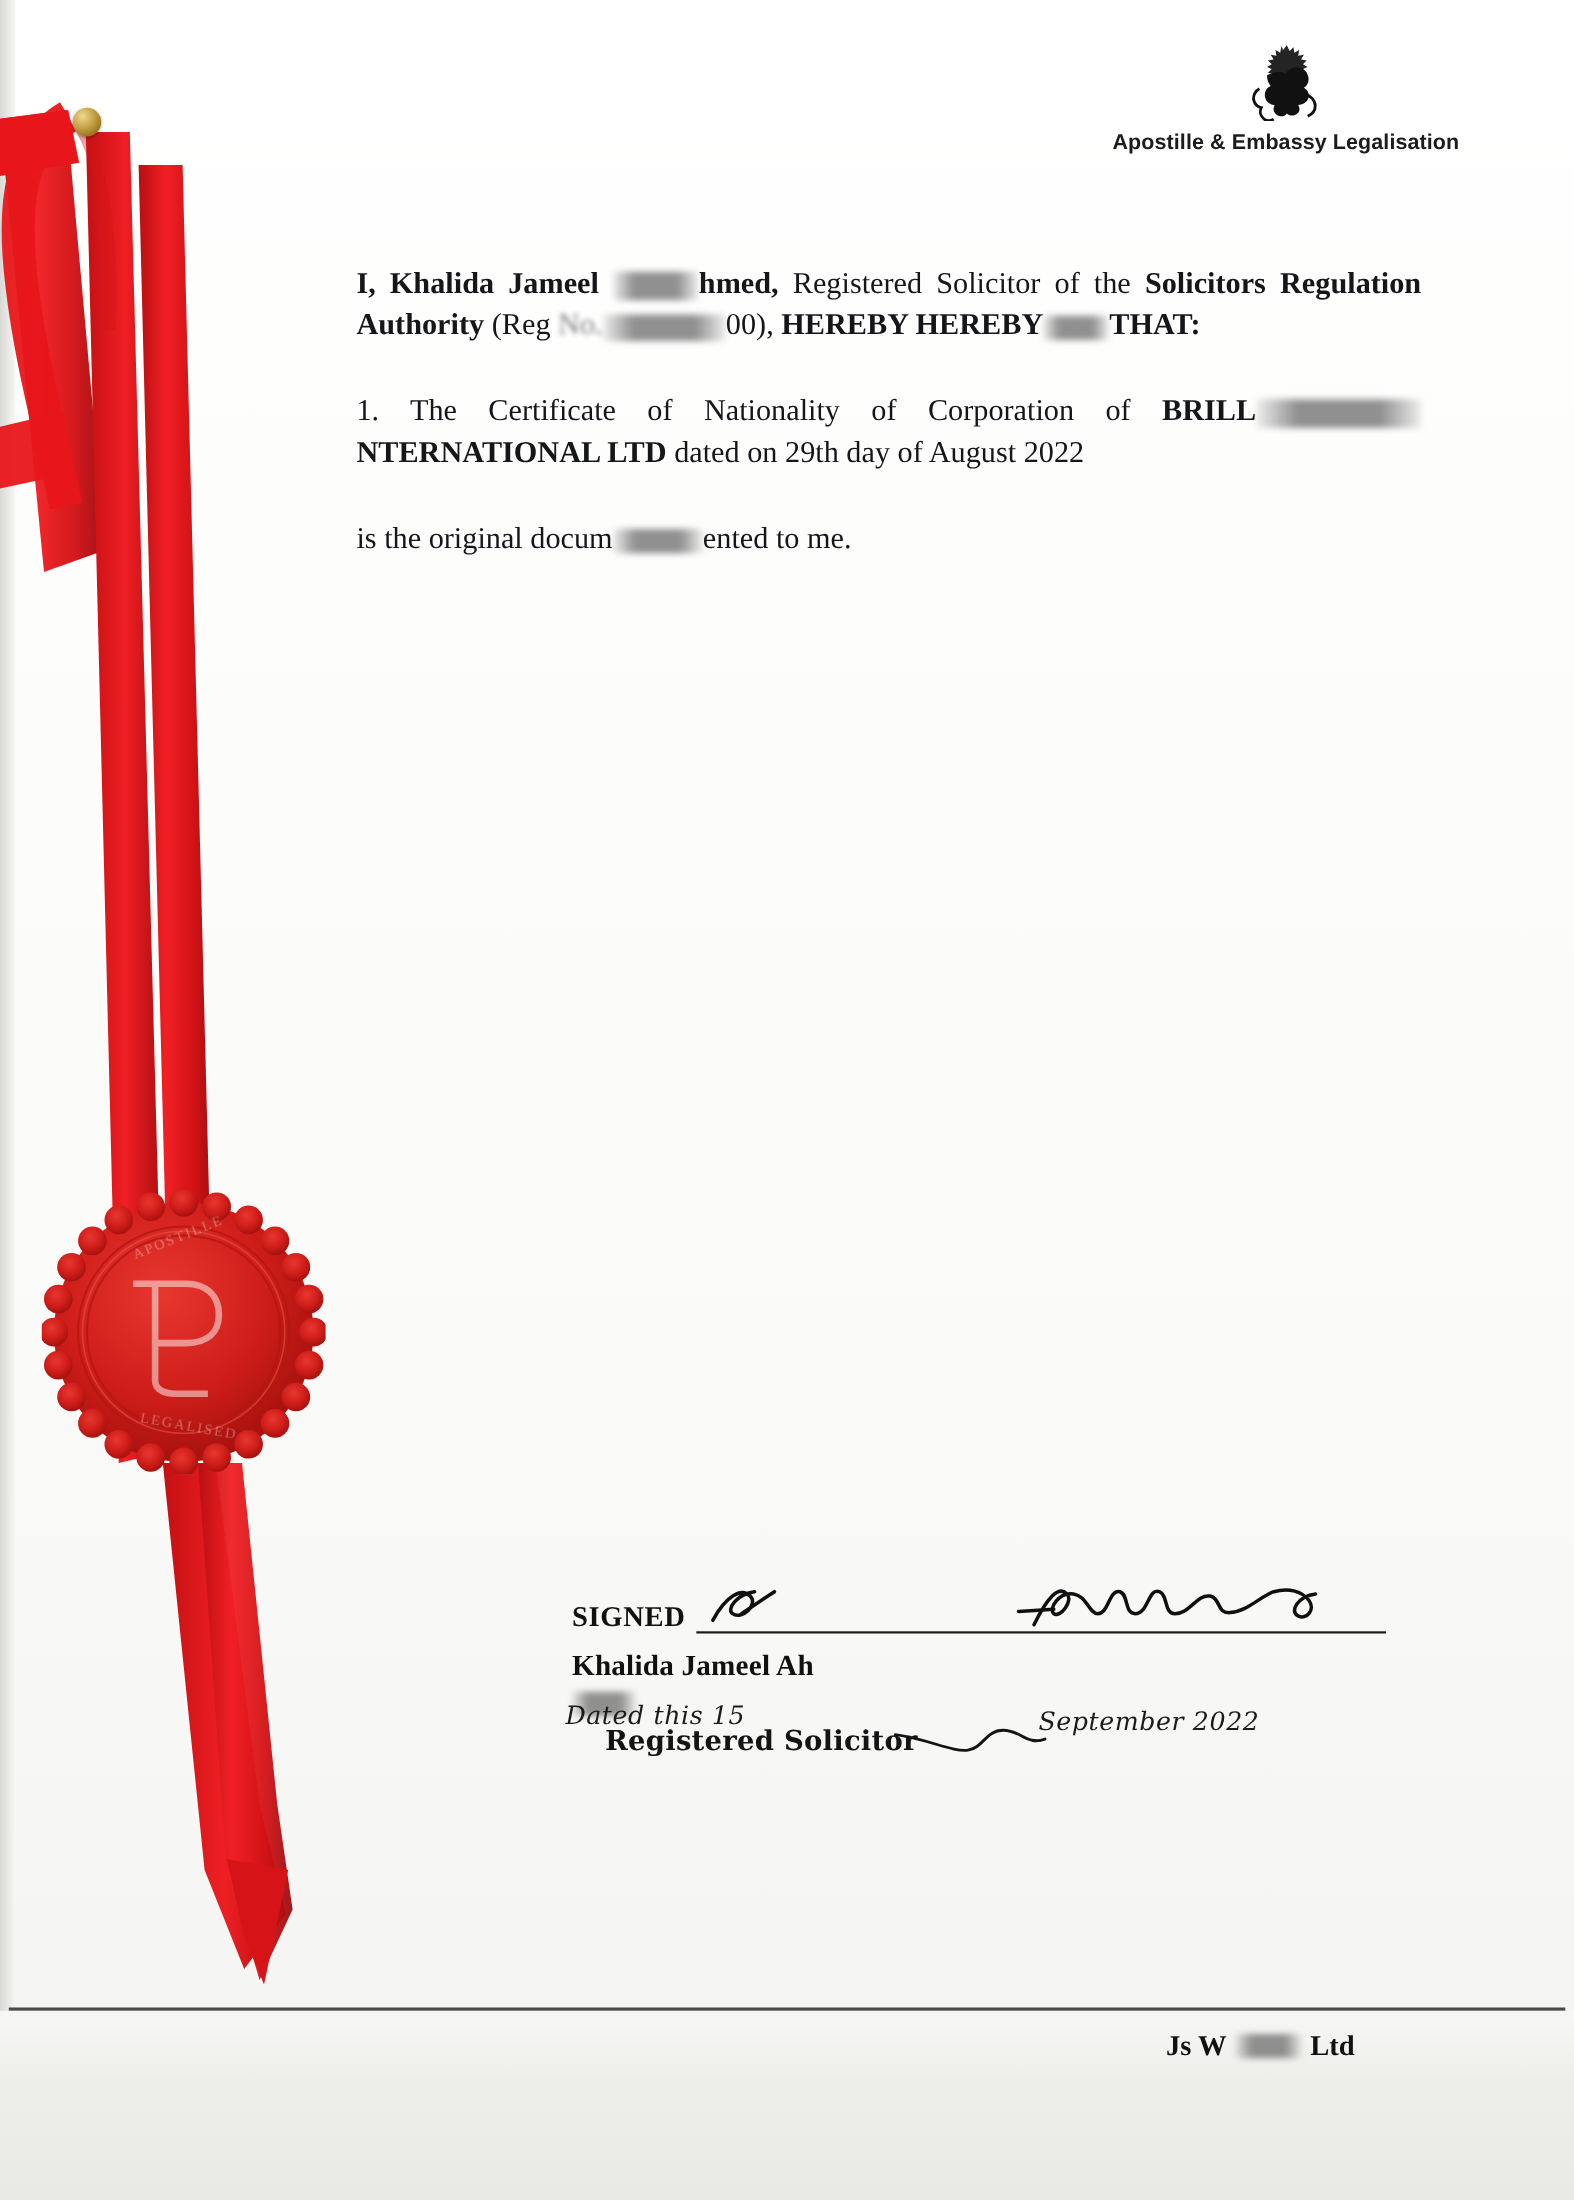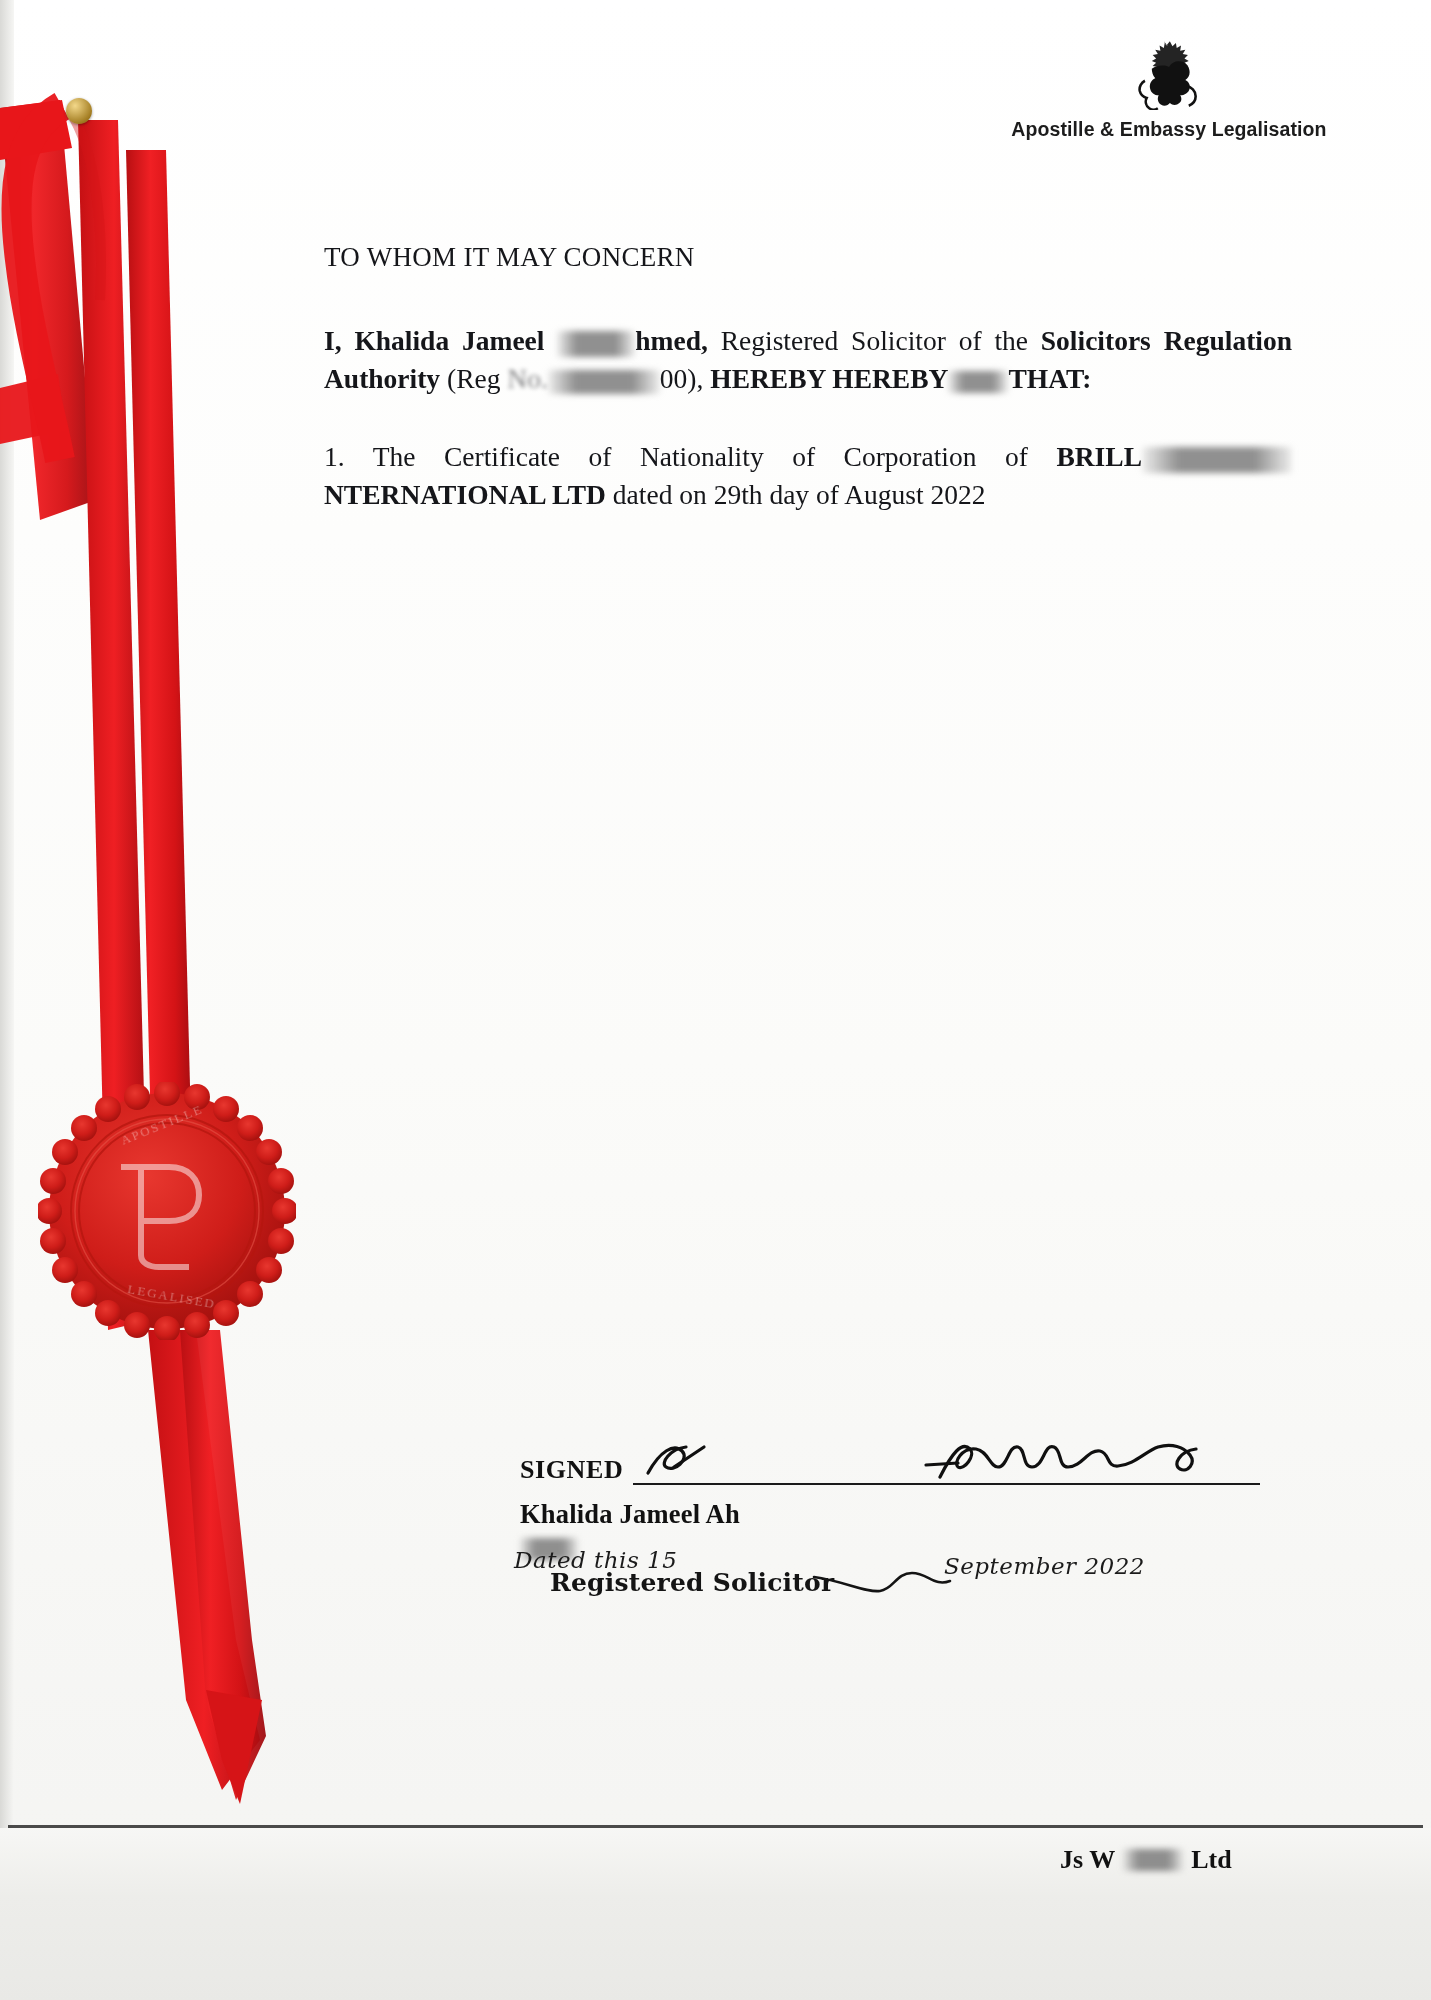--- a/index.html
+++ b/index.html
@@ -243,39 +243,41 @@
         <path d="M30 38 c6-4 14-5 20-2 3-6 10-8 16-6 5 2 8 7 8 12 0 4-2 7-5 9 4 2 6 6 5 10-1 5-6 8-11 8 2 3 2 7-1 9-3 3-8 3-11 0 -2 3-7 4-10 2 -4-2-5-7-3-11 -5 0-9-3-10-8 -1-5 1-10 6-12 -3-3-4-8-4-11z"></path>
         <path d="M22 52 c-4 2-7 7-6 12 1 4 4 7 8 8 -2 4-1 9 3 12 3 2 7 2 10 0" fill="none" stroke="#111" stroke-width="3"></path>
         <path d="M70 58 c6 1 11 6 11 12 0 5-3 9-8 11" fill="none" stroke="#111" stroke-width="3"></path>
       </g>
     </svg>
     <div class="brand-text">Apostille &amp; Embassy Legalisation</div>
   </div>
 
   <div class="body-col">
 
-    <div class="ln addressee">TO WHOM IT MAY CONCERN</div>
 
     <div class="ln para">
       <b><span>I, Khalida Jameel</span></b>
       <span class="redact r1">&nbsp;</span><b><span>hmed,</span></b>
       <span>Registered Solicitor of the</span>
       <b><span>Solicitors Regulation Authority</span></b>
       <span>(Reg</span>
       <span class="blurlite">No.</span><span class="redact r2">&nbsp;</span><span>00),</span>
       <b><span>HEREBY HEREBY</span></b><span class="redact r3">&nbsp;</span><b><span>THAT:</span></b>
     </div>
 
     <div class="ln para">
       <span>1.</span>
       <span>The Certificate of Nationality of Corporation of</span>
       <b><span>BRILL</span></b><span class="redact r4">&nbsp;</span><b><span>NTERNATIONAL LTD</span></b>
       <span>dated on 29th day of August 2022</span>
     </div>
 
+    <div class="ln para">
+      <span>is the original docum</span><span class="redact r6">&nbsp;</span><span>ented to me.</span>
+    </div>
 
   </div>
 
   <div class="sig-block">
     <div class="sig-row">
       <span class="sig-label">SIGNED</span>
       <span class="sig-rule"></span>
       <svg class="sig-script" viewBox="0 0 620 56">
         <g fill="none" stroke="#101010" stroke-width="3.2" stroke-linecap="round">
           <path d="M8 40 C20 18, 34 10, 42 18 C50 26, 34 40, 26 34 C20 30, 30 16, 46 14"></path>

